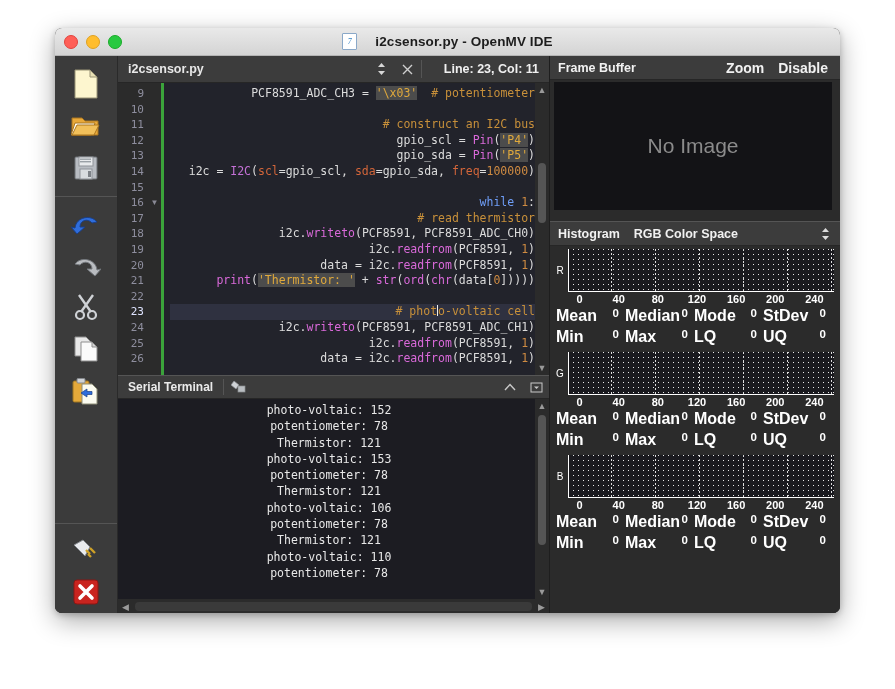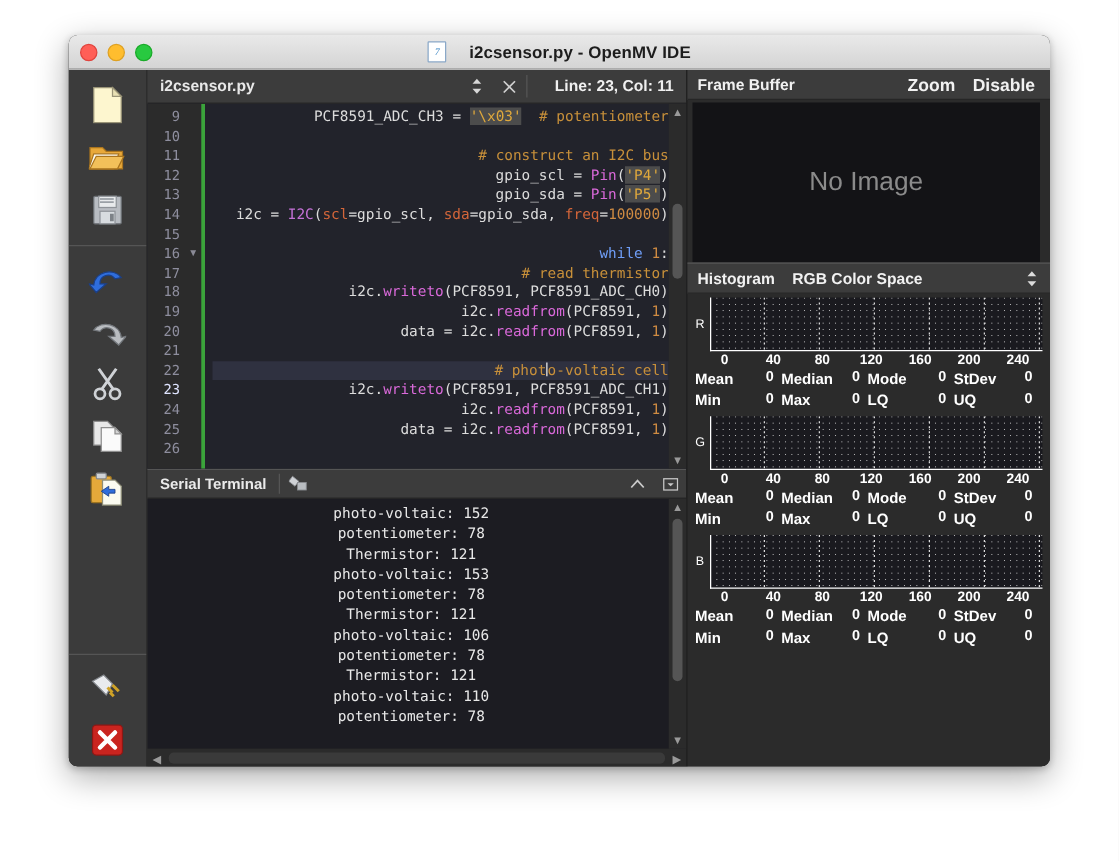--- a/index.html
+++ b/index.html
@@ -99,42 +99,42 @@
          display:flex;flex-direction:column;}
   .rp-head{height:23px;background:#3c3c3c;display:flex;align-items:center;
            border-bottom:1px solid #262626;}
   .rp-title{font-size:12.5px;color:#f1f1f1;font-weight:700;padding-left:8px;}
   .rp-actions{margin-left:auto;display:flex;gap:14px;padding-right:12px;}
   .rp-act{font-size:14px;color:#f1f1f1;font-weight:700;}
   .fb{flex:0 0 128px;background:#131316;display:flex;align-items:center;
       justify-content:center;margin:2px 8px 0 4px;}
   .fb-text{font-size:21px;color:#8b8b8b;}
   .hist-head{height:23px;background:#3c3c3c;display:flex;align-items:center;
-             border-top:1px solid #555;border-bottom:1px solid #262626;margin-top:0;}
+             border-top:1px solid #555;border-bottom:1px solid #262626;margin-top:11px;}
   .hist-label{font-size:12.5px;color:#f1f1f1;font-weight:700;padding-left:8px;}
   .hist-combo{font-size:12.5px;color:#f1f1f1;font-weight:700;padding-left:14px;}
   .combo-arrows{margin-left:auto;padding-right:10px;color:#dcdcdc;font-size:9px;
                 line-height:8px;text-align:center;}
   .hist-block{padding:3px 0 2px 0;}
   .chan-row{display:flex;align-items:stretch;padding-left:2px;}
   .chan-label{width:16px;flex:0 0 16px;display:flex;align-items:center;justify-content:center;
               font-size:10px;color:#ffffff;}
   .plot{flex:1 1 auto;height:42px;margin-right:6px;position:relative;
         border-left:1.5px solid #ffffff;border-bottom:1.5px solid #ffffff;
         background-color:#1a1a1f;
         background-image:radial-gradient(#e8e8e8 .5px, transparent .6px);
         background-size:5px 5px;background-position:2px 3px;}
   .plot .gl{position:absolute;top:0;bottom:0;width:1px;
             background-image:linear-gradient(#dcdcdc 50%,transparent 50%);
             background-size:1px 4px;}
   .ticks{display:flex;padding:1px 6px 0 10px;}
   .tick{flex:1 1 0;text-align:center;font-size:11px;color:#ffffff;font-weight:700;}
   .stat-row{display:flex;padding:2px 8px 1px 6px;}
   .stat{flex:1 1 0;display:flex;justify-content:space-between;padding-right:6px;}
-  .stat-k{font-size:12px;color:#ffffff;font-weight:700;}
+  .stat-k{font-size:16px;color:#ffffff;font-weight:700;}
   .stat-v{font-size:11.5px;color:#ffffff;font-weight:700;}
 </style>
 </head>
 <body>
 
 <div class="stage">
  <div class="window">
 
   <div class="titlebar">
     <div class="lights">
@@ -290,20 +290,21 @@
           <div class="cl"><span class="cm"># construct an I2C bus</span></div>
           <div class="cl"><span>gpio_scl = </span><span class="fn">Pin</span><span>(</span><span class="st sel">'P4'</span><span>)</span></div>
           <div class="cl"><span>gpio_sda = </span><span class="fn">Pin</span><span>(</span><span class="st sel">'P5'</span><span>)</span></div>
           <div class="cl"><span>i2c = </span><span class="cls">I2C</span><span>(</span><span class="arg">scl</span><span>=gpio_scl, </span><span class="arg">sda</span><span>=gpio_sda, </span><span class="arg">freq</span><span>=</span><span class="num">100000</span><span>)</span></div>
           <div class="cl"> </div>
           <div class="cl"><span class="kw">while</span><span> </span><span class="num">1</span><span>:</span></div>
           <div class="cl"><span>    </span><span class="cm"># read thermistor</span></div>
           <div class="cl"><span>    i2c.</span><span class="fn">writeto</span><span>(PCF8591, PCF8591_ADC_CH0)</span></div>
           <div class="cl"><span>    i2c.</span><span class="fn">readfrom</span><span>(PCF8591, </span><span class="num">1</span><span>)</span></div>
           <div class="cl"><span>    data = i2c.</span><span class="fn">readfrom</span><span>(PCF8591, </span><span class="num">1</span><span>)</span></div>
+          <div class="cl"><span>    </span><span class="fn">print</span><span>(</span><span class="st sel">'Thermistor: '</span><span> + </span><span class="fn">str</span><span>(</span><span class="fn">ord</span><span>(</span><span class="fn">chr</span><span>(data[</span><span class="num">0</span><span>])))</span><span>)</span></div>
           <div class="cl"> </div>
           <div class="cl hl"><span>    </span><span class="cm"># phot</span><span class="caret"></span><span class="cm">o-voltaic cell</span></div>
           <div class="cl"><span>    i2c.</span><span class="fn">writeto</span><span>(PCF8591, PCF8591_ADC_CH1)</span></div>
           <div class="cl"><span>    i2c.</span><span class="fn">readfrom</span><span>(PCF8591, </span><span class="num">1</span><span>)</span></div>
           <div class="cl"><span>    data = i2c.</span><span class="fn">readfrom</span><span>(PCF8591, </span><span class="num">1</span><span>)</span></div>
         </div>
         <div class="vscroll">
           <div class="vs-arrow" style="top:0">▲</div>
           <div class="vs-thumb" style="top:80px;height:60px;"></div>
           <div class="vs-arrow" style="bottom:0">▼</div>

